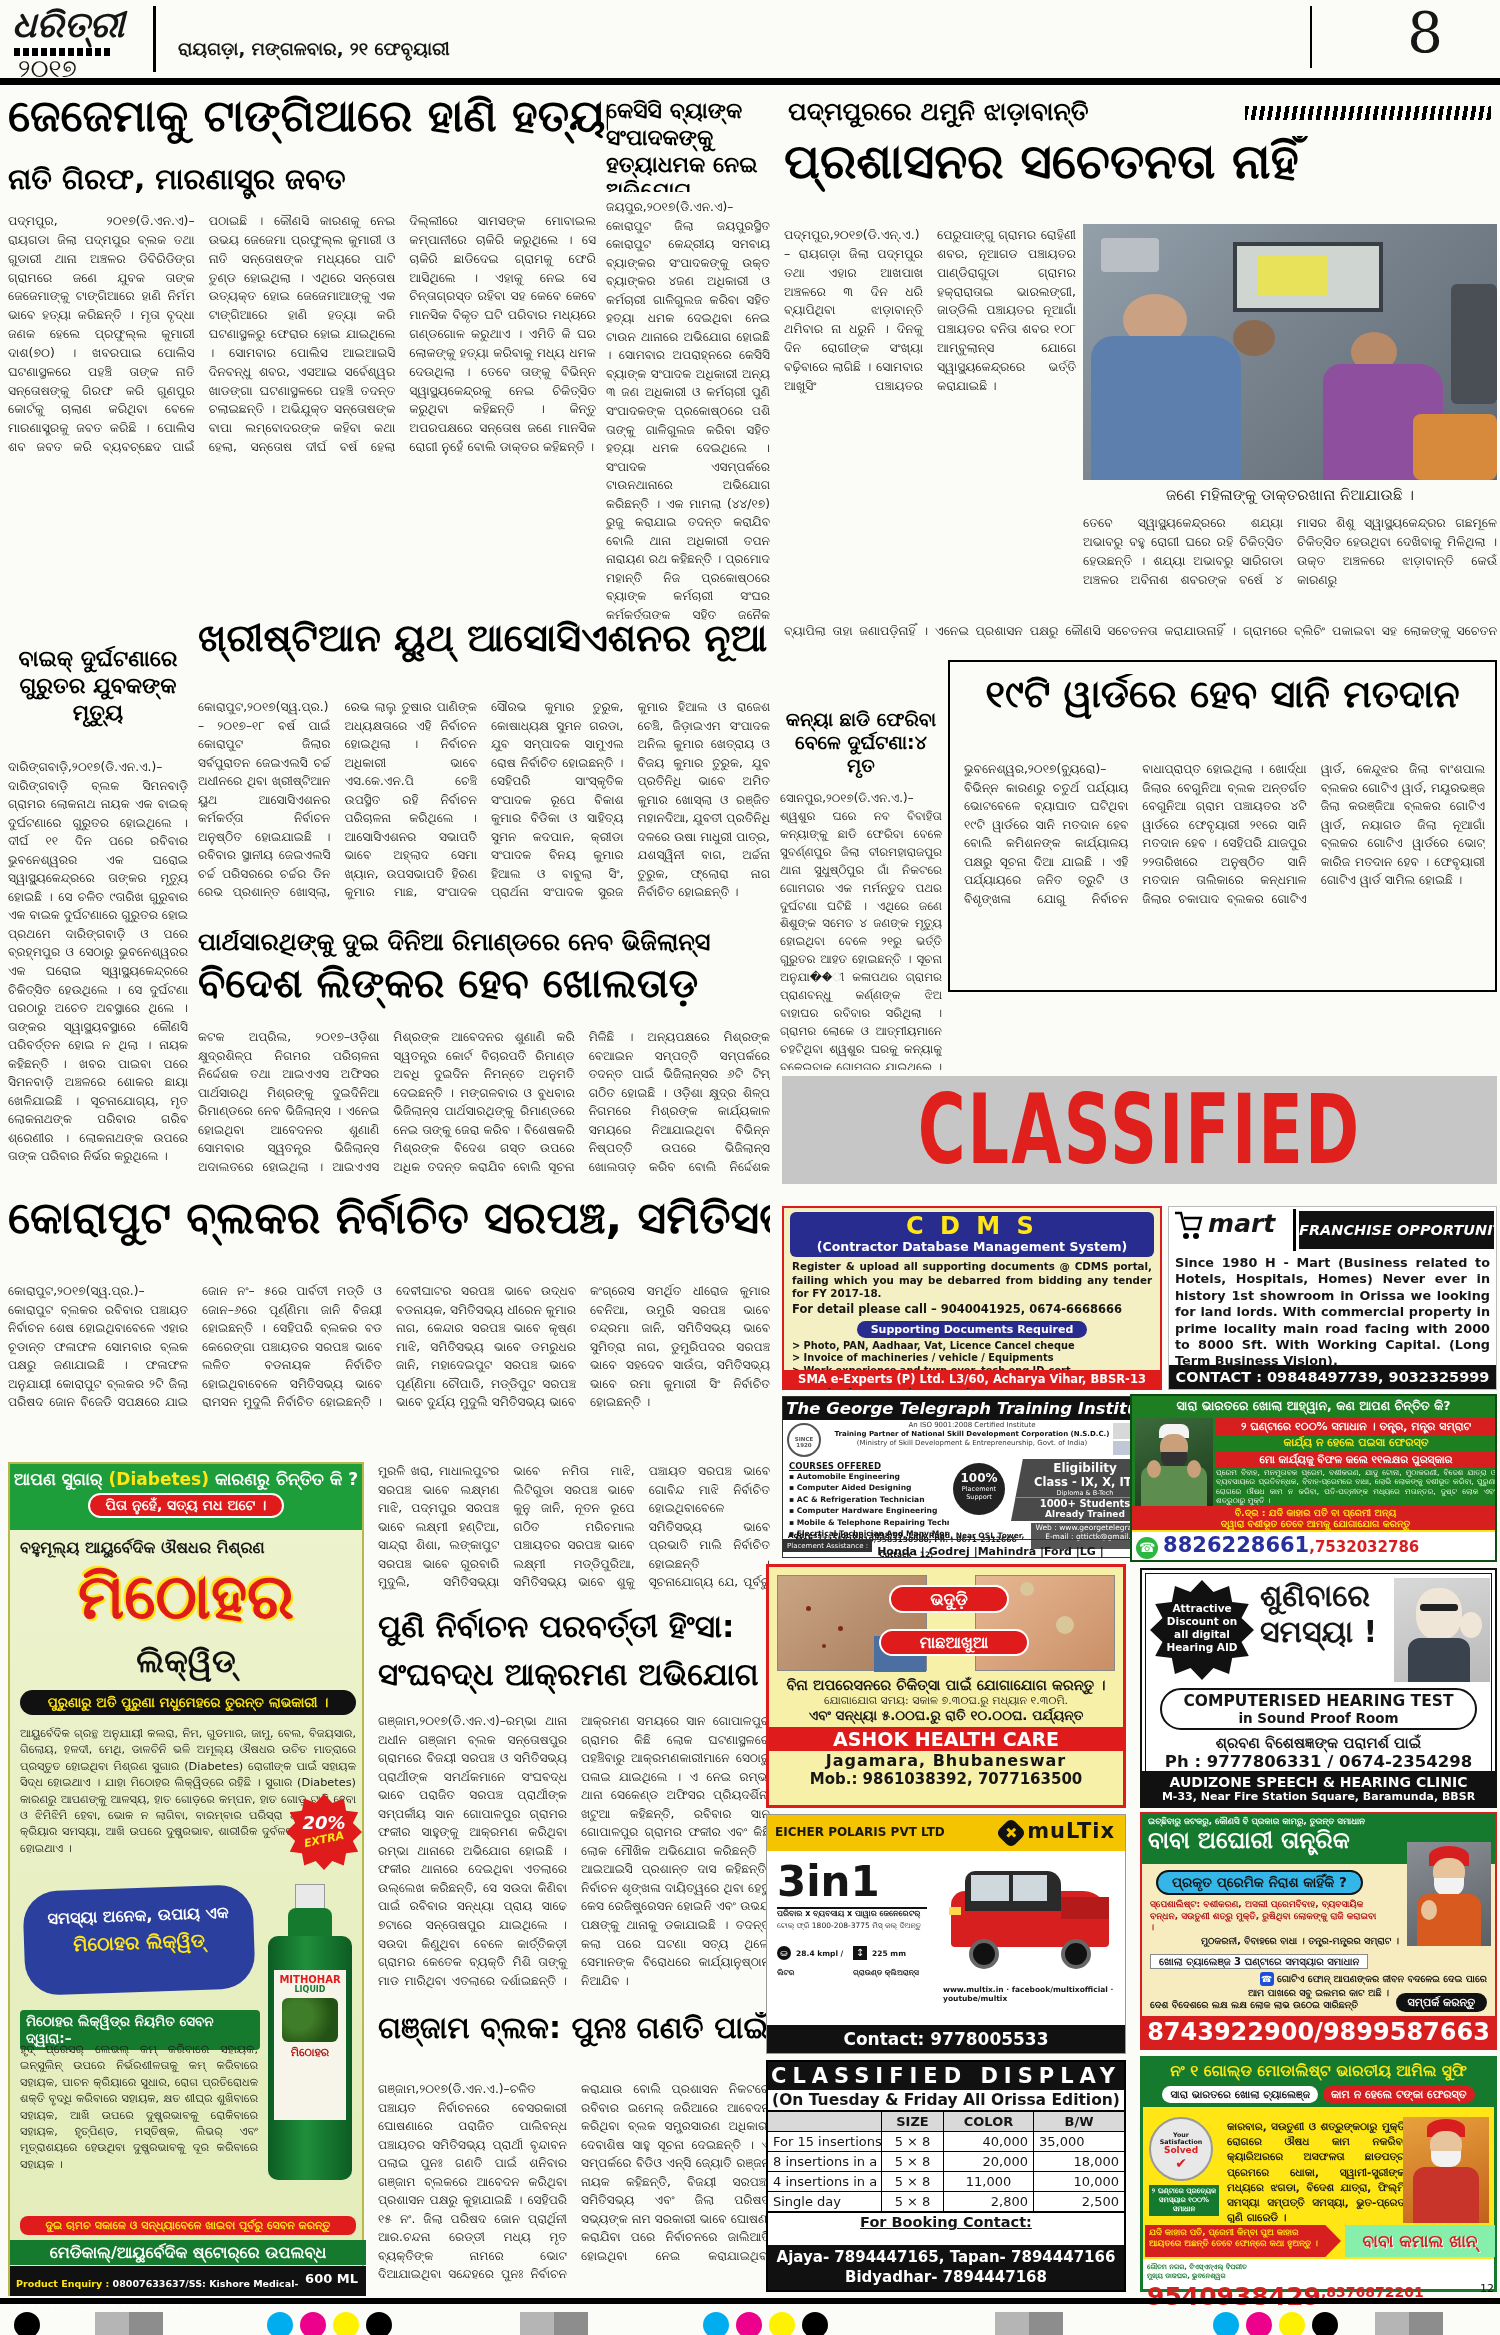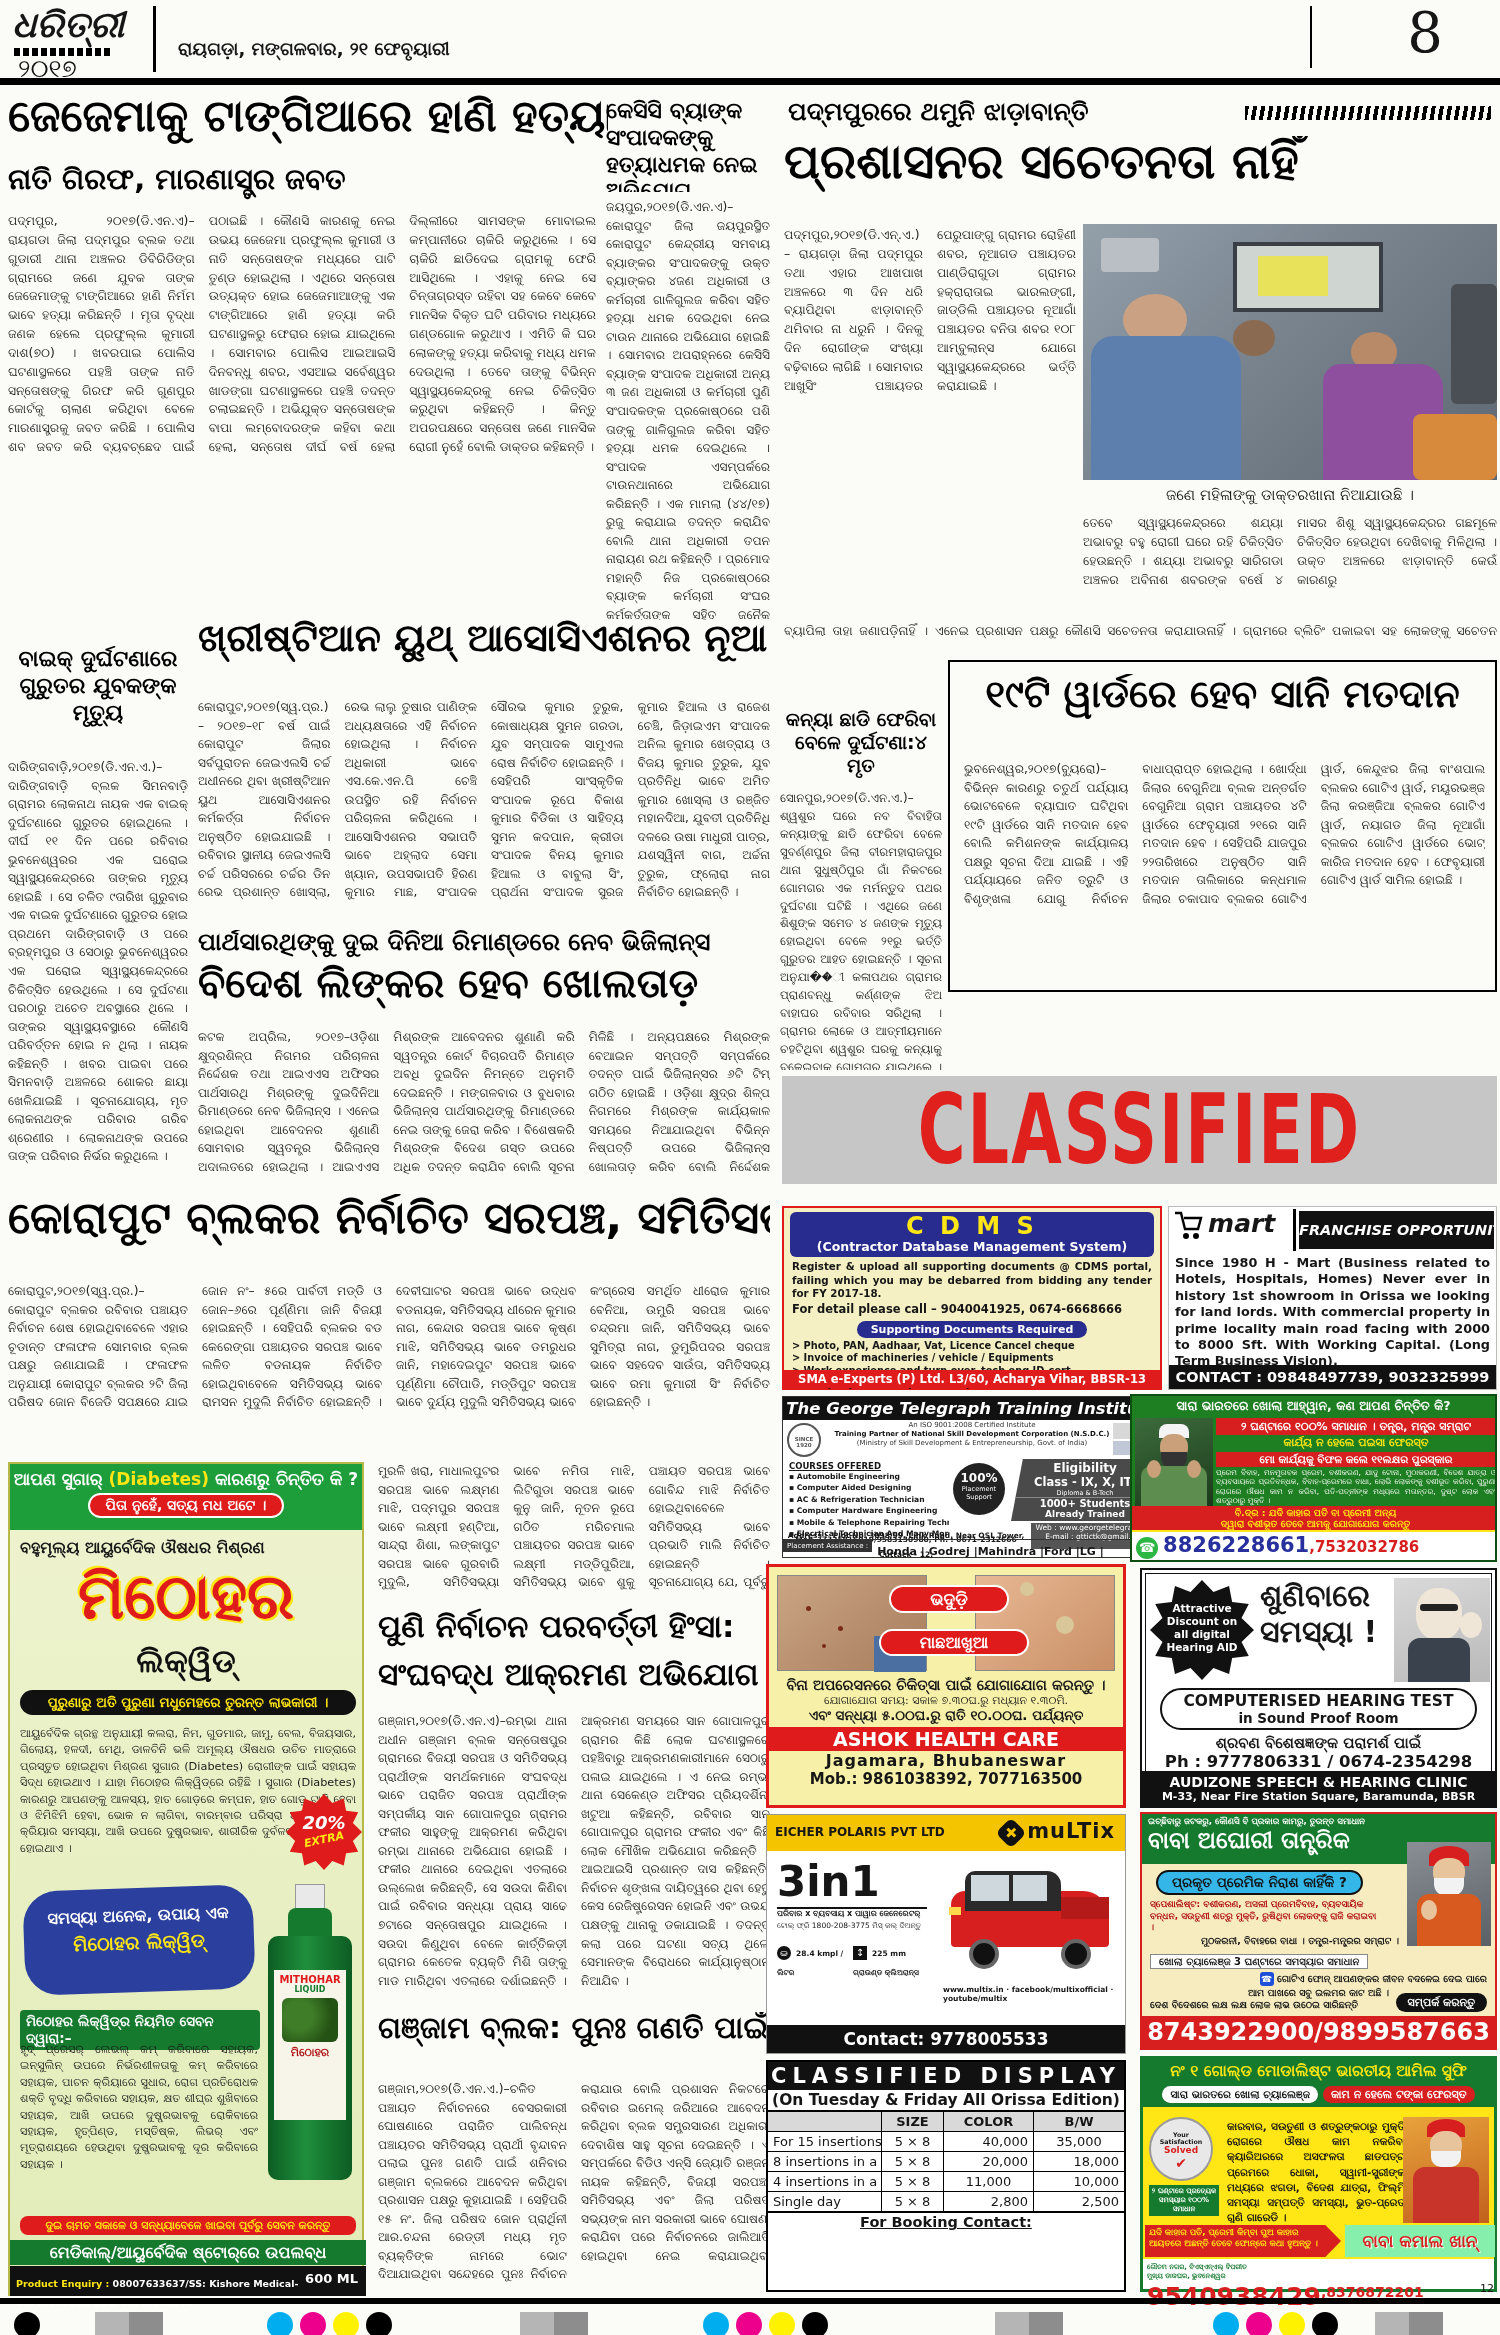--- a/index.html
+++ b/index.html
@@ -294,35 +294,39 @@
     <div class="ctr" style="background:#111;color:#fff;font-size:21px;font-weight:800;letter-spacing:6px;padding:2px 0">CLASSIFIED DISPLAY</div>
     <div class="ctr" style="font-size:15.5px;font-weight:800;border-bottom:2px solid #000;padding:1px 0">(On Tuesday &amp; Friday All Orissa Edition)</div>
     <div class="grid-rates" style="border-left:none;border-right:none;border-top:none">
       <div style="background:#d9d9d9"></div>
       <div style="background:#d9d9d9;font-weight:800" class="ctr">SIZE</div>
       <div style="background:#d9d9d9;font-weight:800" class="ctr">COLOR</div>
       <div style="background:#d9d9d9;font-weight:800" class="ctr">B/W</div>
       <div>For 15 insertions</div>
       <div class="ctr">5 × 8</div>
       <div style="text-align:right">40,000</div>
-      <div style="text-align:center">35,000</div>
+      <div style="text-align:left">35,000</div>
       <div>8 insertions in a month</div>
       <div class="ctr">5 × 8</div>
       <div style="text-align:right">20,000</div>
       <div style="text-align:right">18,000</div>
       <div>4 insertions in a month</div>
       <div class="ctr">5 × 8</div>
       <div style="text-align:center">11,000</div>
       <div style="text-align:right">10,000</div>
       <div>Single day</div>
       <div class="ctr">5 × 8</div>
       <div style="text-align:right">2,800</div>
       <div style="text-align:right">2,500</div>
     </div>
     <div class="ctr" style="font-size:14.5px;font-weight:800;text-decoration:underline;padding:1px 0">For Booking Contact:</div>
+    <div class="abs ctr" style="left:0;bottom:0;width:100%;background:#111;color:#fff;font-weight:800;font-size:15px;line-height:1.3;padding:3px 0">
+      <div>Ajaya- 7894447165, Tapan- 7894447166</div>
+      <div>Bidyadhar- 7894447168</div>
+    </div>
   </div>
 
   <div class="abs" style="left:1130px;top:1394px;width:367px;height:168px;background:#1e7e22;border:2px solid #0c4d10;overflow:hidden">
     <div class="ctr" style="color:#fff;font-size:12.5px;font-weight:800;padding:2px 0">ସାରା ଭାରତରେ ଖୋଲା ଆହ୍ୱାନ, କଣ ଆପଣ ଚିନ୍ତିତ କି?</div>
     <div class="abs" style="left:3px;top:22px;width:78px;height:88px;background:linear-gradient(160deg,#3c6b3c,#1c3a1c)">
       <div class="abs" style="left:24px;top:6px;width:30px;height:14px;background:#f4f4f4;border-radius:8px 8px 0 0"></div>
       <div class="abs" style="left:25px;top:16px;width:28px;height:26px;background:#caa07a;border-radius:45%"></div>
       <div class="abs" style="left:26px;top:34px;width:26px;height:16px;background:#333;border-radius:0 0 10px 10px"></div>
       <div class="abs" style="left:6px;top:48px;width:66px;height:40px;background:#5d8d4f;border-radius:10px 10px 0 0"></div>
       <div class="abs" style="left:12px;top:42px;width:14px;height:18px;background:#caa07a;border-radius:50%"></div>

